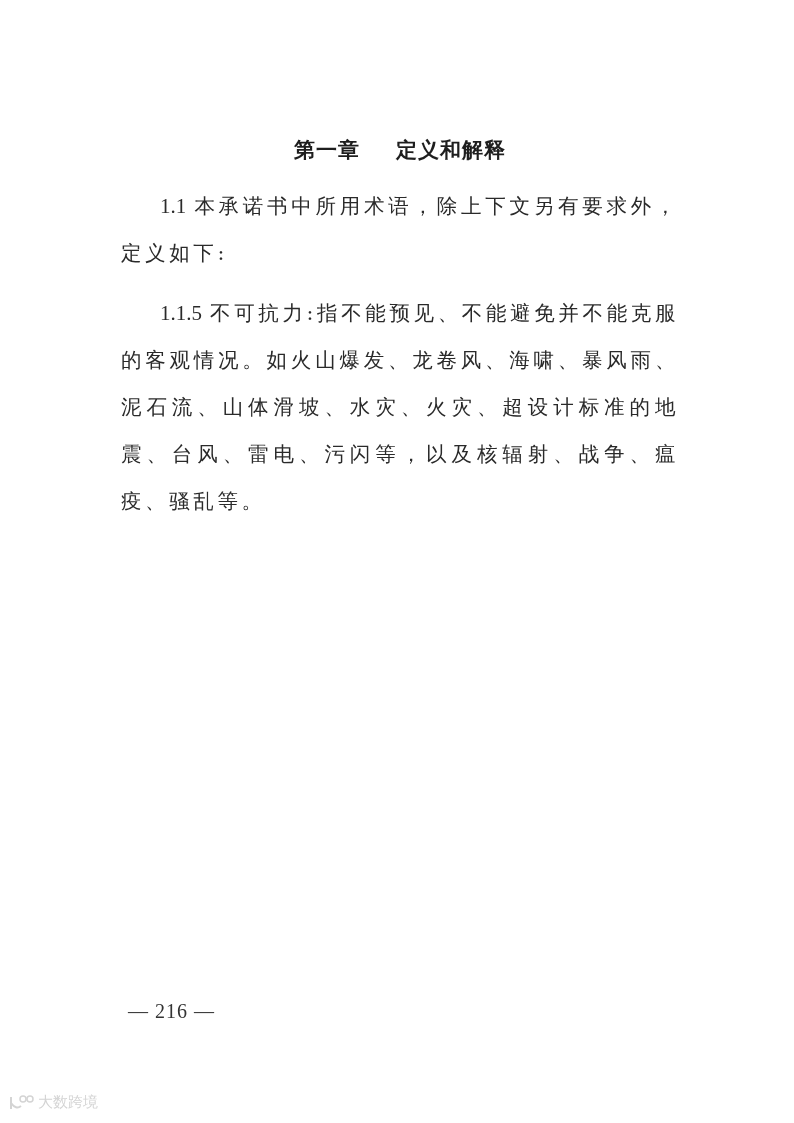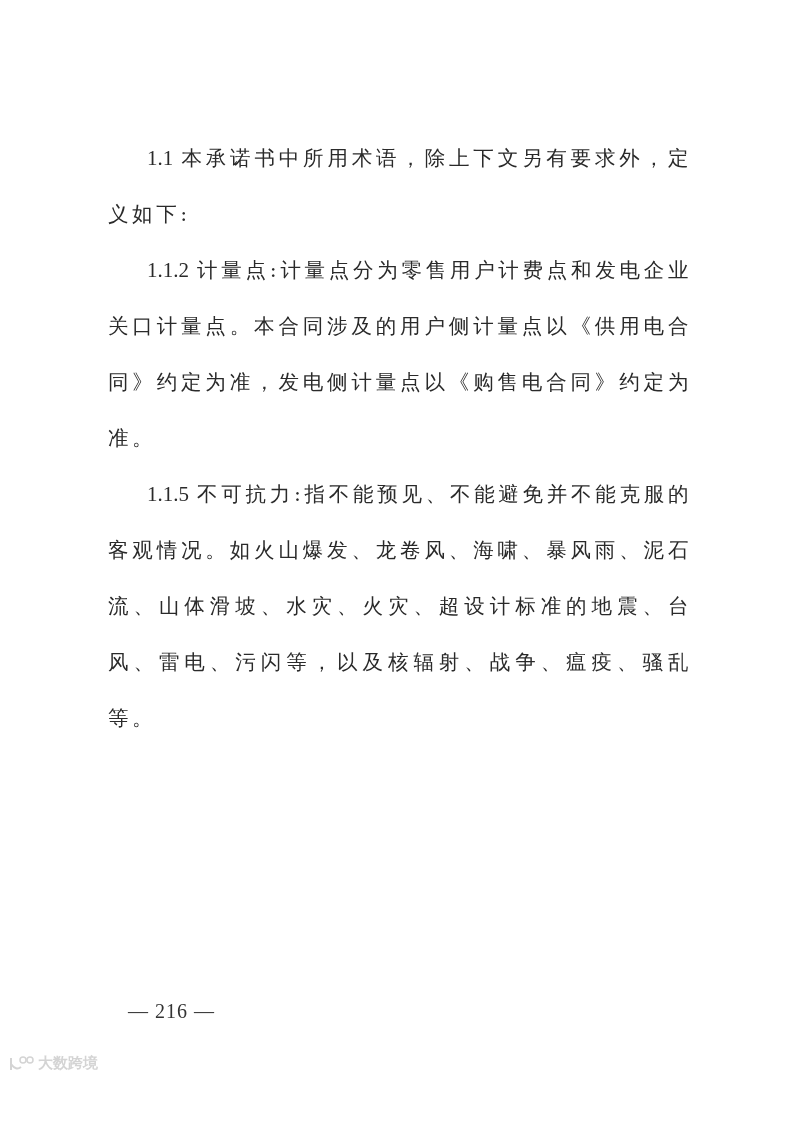--- a/index.html
+++ b/index.html
@@ -9,42 +9,44 @@
     color:#2a2a2a;
   }
   .page { position:absolute; left:108px; top:130px; width:584px; }
   .title {
     text-align:center; font-family:"DejaVu Sans","Liberation Sans",sans-serif;
     font-weight:bold; font-size:21px; letter-spacing:1px; color:#1e1e1e;
     height:40px; line-height:40px; margin-left:0px;
   }
   .title .gap { display:inline-block; width:36px; }
   .para {
-    font-size:20.5px; line-height:56px; text-align:justify; letter-spacing:3.6px;
-    text-indent:39px; margin:0;
+    font-size:20.5px; line-height:47px; text-align:justify; letter-spacing:3.6px;
+    text-indent:39px; margin:13px;
   }
   .num { letter-spacing:0; margin-right:8px; font-family:"Liberation Serif", serif; font-size:21px; }
   .footer {
     position:absolute; left:128px; top:1000px; font-size:20px; color:#333;
     font-family:"Liberation Serif", serif; letter-spacing:1px;
   }
   .watermark {
-    position:absolute; left:8px; top:1054px; font-size:15px; color:#d4d4d4;
-    font-family:"DejaVu Sans", sans-serif; display:flex; align-items:center; gap:4px;font-weight:bold;
+    position:absolute; left:8px; top:1093px; font-size:15px; color:#d4d4d4;
+    font-family:"DejaVu Sans", sans-serif; display:flex; align-items:center; gap:4px;
   }
   .wm-logo { width:26px; height:18px; position:relative; }
   .wm-logo svg { width:26px; height:18px; }
 </style>
 </head>
 <body>
 
 <div class="page">
+  <div class="title">
+    <span>第一章</span><span class="gap"></span><span>定义和解释</span>
+  </div>
 
   <p class="para"><span class="num">1.1</span><span>本承诺书中所用术语，除上下文另有要求外，定义如下:</span></p>
-  <p class="para"><span class="num">1.1.2</span><span>计量点:计量点分为零售用户计费点和发电企业关口计量点。本合同涉及的用户侧计量点以《供用电合同》约定为准，发电侧计量点以《购售电合同》约定为准。</span></p>
   <p class="para"><span class="num">1.1.5</span><span>不可抗力:指不能预见、不能避免并不能克服的客观情况。如火山爆发、龙卷风、海啸、暴风雨、泥石流、山体滑坡、水灾、火灾、超设计标准的地震、台风、雷电、污闪等，以及核辐射、战争、瘟疫、骚乱等。</span></p>
 
 </div>
 
 <div class="footer">— 216 —</div>
 
 <div class="watermark">
   <span class="wm-logo">
     <svg viewBox="0 0 26 18">
       <path d="M3 3 L3 15 M3 9 Q8 16 13 12" stroke="#d4d4d4" stroke-width="2" fill="none"></path>

